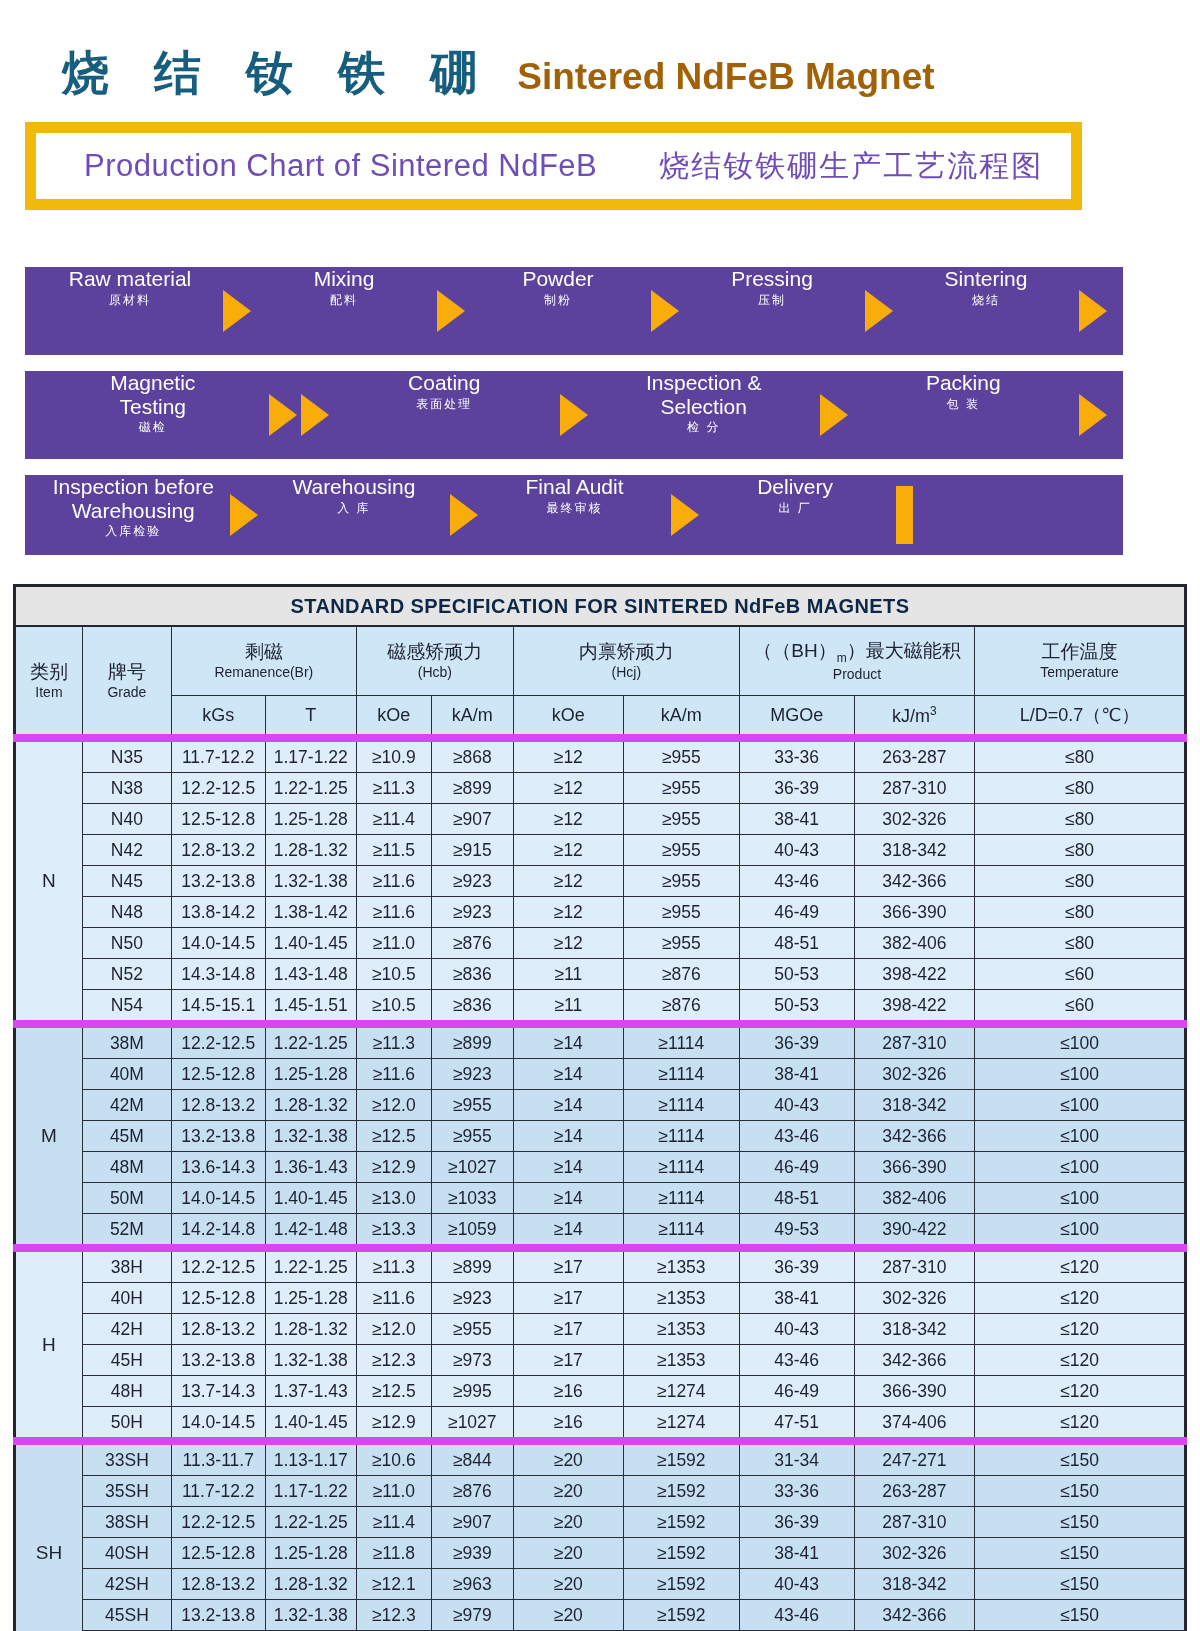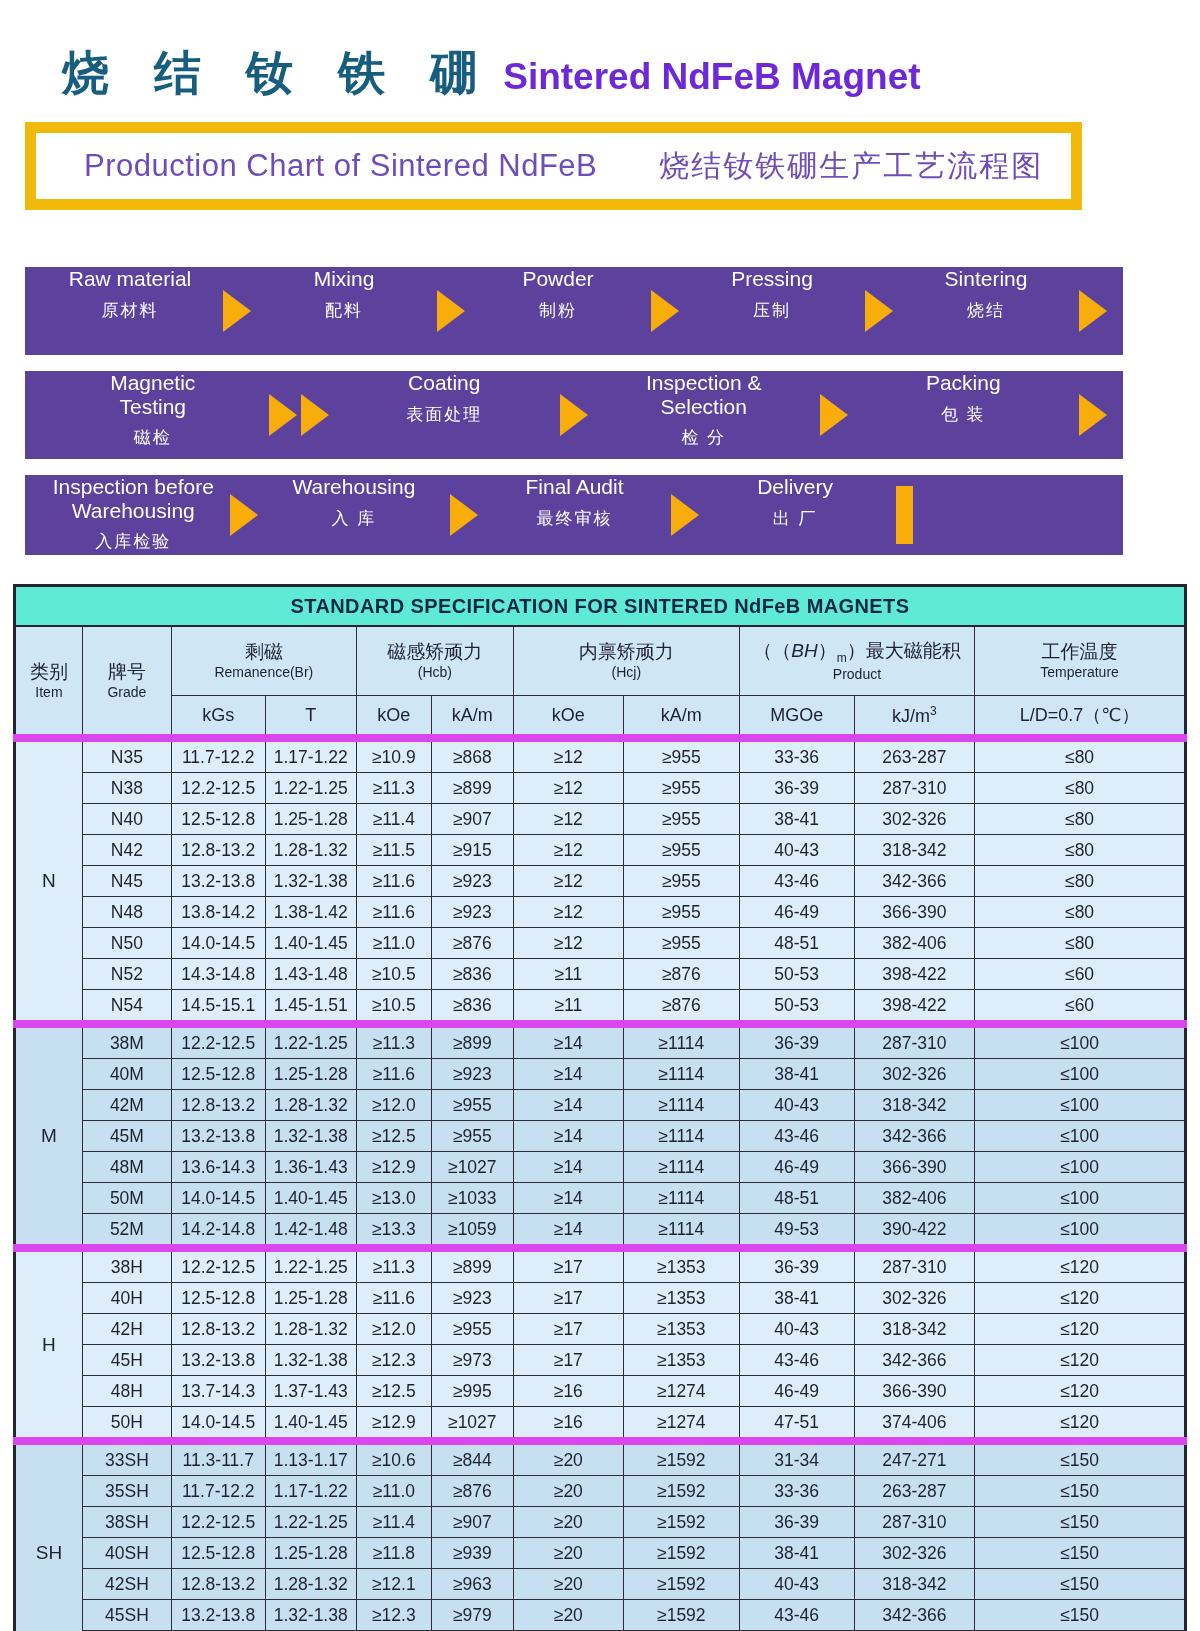--- a/index.html
+++ b/index.html
@@ -11,21 +11,21 @@
   
   .page-title{
     position:absolute;top:42px;left:62px;
     display:flex;align-items:baseline;white-space:nowrap;
   }
   .title-zh{
     font-size:47px;font-weight:700;color:#175d7d;
     letter-spacing:16px;font-family:"Liberation Sans","DejaVu Sans",sans-serif;
   }
   .title-en{
-    font-size:37px;font-weight:700;color:#6d28d9;margin-left:10px;
+    font-size:37px;font-weight:700;color:#a16207;margin-left:24px;
   }
   
   .banner{
     position:absolute;top:122px;left:25px;width:1057px;height:88px;
     border:11px solid #f2b90d;background:#ffffff;box-sizing:border-box;
     display:flex;align-items:center;padding-left:48px;gap:36px;
   }
   .banner-en{font-size:31px;color:#6f4db8;letter-spacing:.5px;}
   .banner-zh{font-size:30px;color:#6f4db8;margin-left:26px;letter-spacing:2px;}
   
@@ -33,53 +33,53 @@
   .flow-row{
     background:#5c429c;height:88px;margin-bottom:16px;
     display:flex;align-items:stretch;padding:0 14px;box-sizing:border-box;
   }
   .flow-row:last-child{height:80px;}
   .flow-step{
     flex:1 1 0;display:flex;flex-direction:column;align-items:center;
     color:#ffffff;text-align:center;min-width:0;
   }
   .step-en{font-size:21px;font-weight:500;line-height:1.12;white-space:pre-line;}
-  .step-zh{font-size:17px;margin-top:8px;letter-spacing:2px;}
+  .step-zh{font-size:12px;margin-top:1px;letter-spacing:2px;}
   .flow-arrow{
     width:0;height:0;align-self:center;flex:0 0 auto;
     border-top:21px solid transparent;border-bottom:21px solid transparent;
     border-left:28px solid #f9ad0b;margin:0 2px;
   }
   .flow-bar{
     width:17px;height:58px;background:#f9ad0b;align-self:center;flex:0 0 auto;margin:0 7px;
   }
   .flow-empty{visibility:hidden;}
   
   .spec-wrap{position:absolute;top:584px;left:13px;width:1174px;}
   table.spec{
     width:100%;border-collapse:collapse;table-layout:fixed;
     border:3px solid #23262e;
   }
   table.spec th,table.spec td{
     border:1.5px solid #2a2d38;text-align:center;vertical-align:middle;
     color:#1e2230;padding:0;overflow:hidden;
   }
   tr.band th{
-    background:#5eead4;color:#0d2747;font-size:20px;font-weight:700;
+    background:#e5e5e5;color:#0d2747;font-size:20px;font-weight:700;
     height:38px;letter-spacing:.4px;border-bottom:2px solid #23262e;
   }
   thead .hcell{background:#cfe6f6;}
   thead tr.h1 th{height:68px;font-weight:400;}
   thead tr.h2 th{height:38px;font-weight:400;border-bottom:2.5px solid #23262e;}
   .hzh{font-size:19px;display:block;line-height:1.25;}
   .hen{font-size:14px;display:block;line-height:1.25;}
   .unit{font-size:18px;}
   .sup3{font-size:12px;vertical-align:super;}
   .subm{font-size:12px;vertical-align:sub;}
-  .it{font-style:italic;}
+  .it{}
   tbody td{height:30px;font-size:17.5px;}
   tbody tr.shade-light td{background:#ddedf9;}
   tbody tr.shade-medium td{background:#c6e0f2;}
   tbody tr.section-start td{border-top:8px solid #d946ef;}
   td.item-cell{font-size:19px;}
   td.grade-cell{font-size:17.5px;}
 </style>
 </head>
 <body>
 

